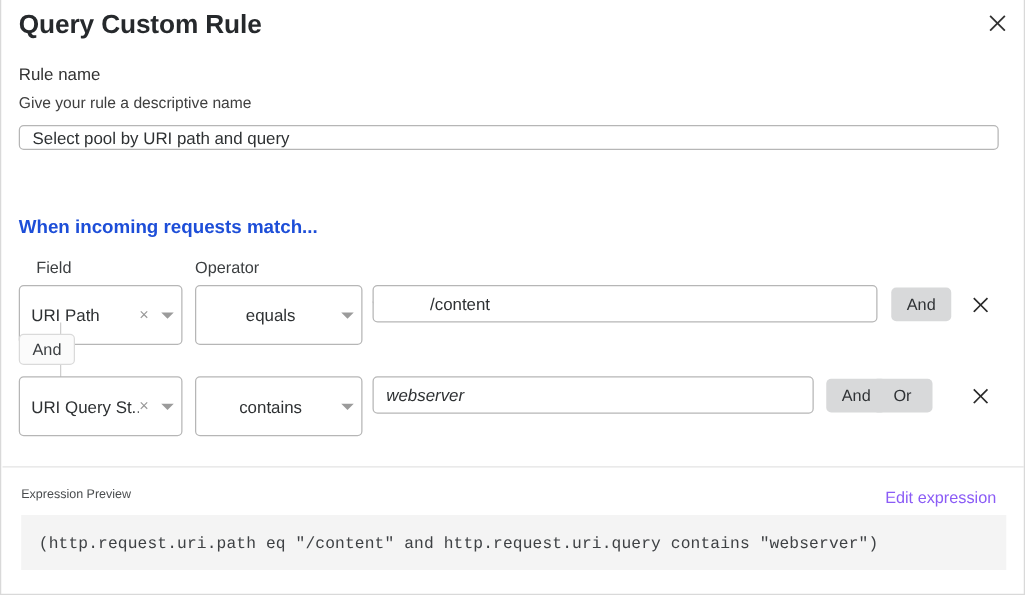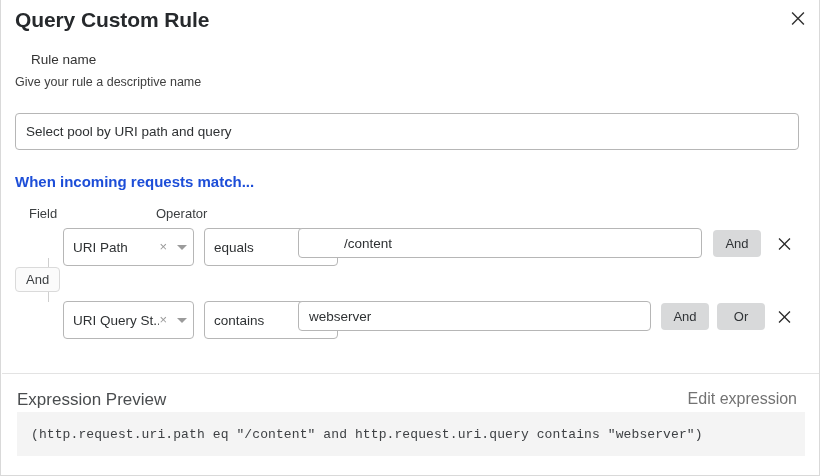--- a/index.html
+++ b/index.html
@@ -46,21 +46,21 @@
     background: none;
     border: none;
     padding: 0;
     color: #313131;
   }
   .close-btn svg { display: block; }
 
   
   .field-label {
     position: absolute;
-    left: 30px;
+    left: 14px;
     font-size: 13.5px;
     color: #333333;
   }
   .field-sublabel {
     position: absolute;
     left: 14px;
     font-size: 12.5px;
     color: #404040;
   }
   .rule-name-label { top: 52px; }
@@ -73,23 +73,23 @@
     background: #ffffff;
     font-family: "Liberation Sans", sans-serif;
     font-size: 13.5px;
     color: #2e3133;
     padding: 0 10px;
     outline: none;
   }
   .rule-name-input {
     position: absolute;
     left: 14px;
-    top: 113px;
+    top: 100px;
     width: 784px;
-    height: 37px;
+    height: 20px;
   }
 
   
   .section-heading {
     position: absolute;
     left: 14px;
     top: 173px;
     font-size: 15px;
     font-weight: bold;
     color: #1d4ed8;
@@ -112,32 +112,31 @@
     left: 0;
     width: 820px;
     height: 30px;
   }
   .row-1 { top: 228px; }
   .row-2 { top: 301px; }
 
   .select-box {
     position: absolute;
     box-sizing: border-box;
-    height: 38px;
+    height: 48px;
     border: 1px solid #b6b6b6;
     border-radius: 4px;
     background: #ffffff;
     display: flex;
     align-items: center;
     cursor: pointer;
     user-select: none;
-    margin-left: 48px;
   }
   .select-field    { left: 14px;  width: 131px; }
-  .select-operator { left: 155px; width: 134px; }
+  .select-operator { left: 155px; width: 134px; text-align: center; }
 
   .select-label {
     flex: 1 1 auto;
     padding-left: 9px;
     font-size: 13.5px;
     color: #2e3133;
     white-space: nowrap;
     overflow: hidden;
   }
   .select-clear {
@@ -161,40 +160,40 @@
     border-left: 5px solid transparent;
     border-right: 5px solid transparent;
     border-top: 5px solid #9b9b9b;
   }
 
   .value-input {
     position: absolute;
     height: 30px;
   }
   .value-1 { left: 297px; width: 404px; padding-left: 45px; }
-  .value-2 { left: 297px; width: 353px; }
+  .value-2 { left: 297px; width: 353px; font-style: italic; }
 
   .pill-btn {
     position: absolute;
     box-sizing: border-box;
     height: 27px;
     min-width: 48px;
     border: none;
     border-radius: 4px;
     background: #d8d9da;
     color: #303336;
     font-family: "Liberation Sans", sans-serif;
     font-size: 13px;
     cursor: pointer;
     padding: 0 12px;
     top: 2px;
   }
   .and-1 { left: 712px; }
   .and-2 { left: 660px; }
-  .or-2  { left: 716px; }
+  .or-2  { left: 697px; }
 
   .remove-btn {
     position: absolute;
     top: 4px;
     width: 22px;
     height: 22px;
     background: none;
     border: none;
     padding: 0;
     cursor: pointer;
@@ -240,29 +239,29 @@
     left: 1px;
     top: 373px;
     width: 818px;
     height: 1px;
     background: #e3e3e3;
   }
   .preview-label {
     position: absolute;
     left: 16px;
     top: 390px;
-    font-size: 17px;
+    font-size: 10px;
     color: #4a4d4f;
   }
   .edit-expression {
     position: absolute;
     right: 22px;
     top: 390px;
-    font-size: 16px;
-    color: #737373;
+    font-size: 13px;
+    color: #8b5cf6;
     text-decoration: none;
     cursor: pointer;
   }
   .preview-box {
     position: absolute;
     left: 16px;
     top: 412px;
     width: 788px;
     height: 44px;
     box-sizing: border-box;

